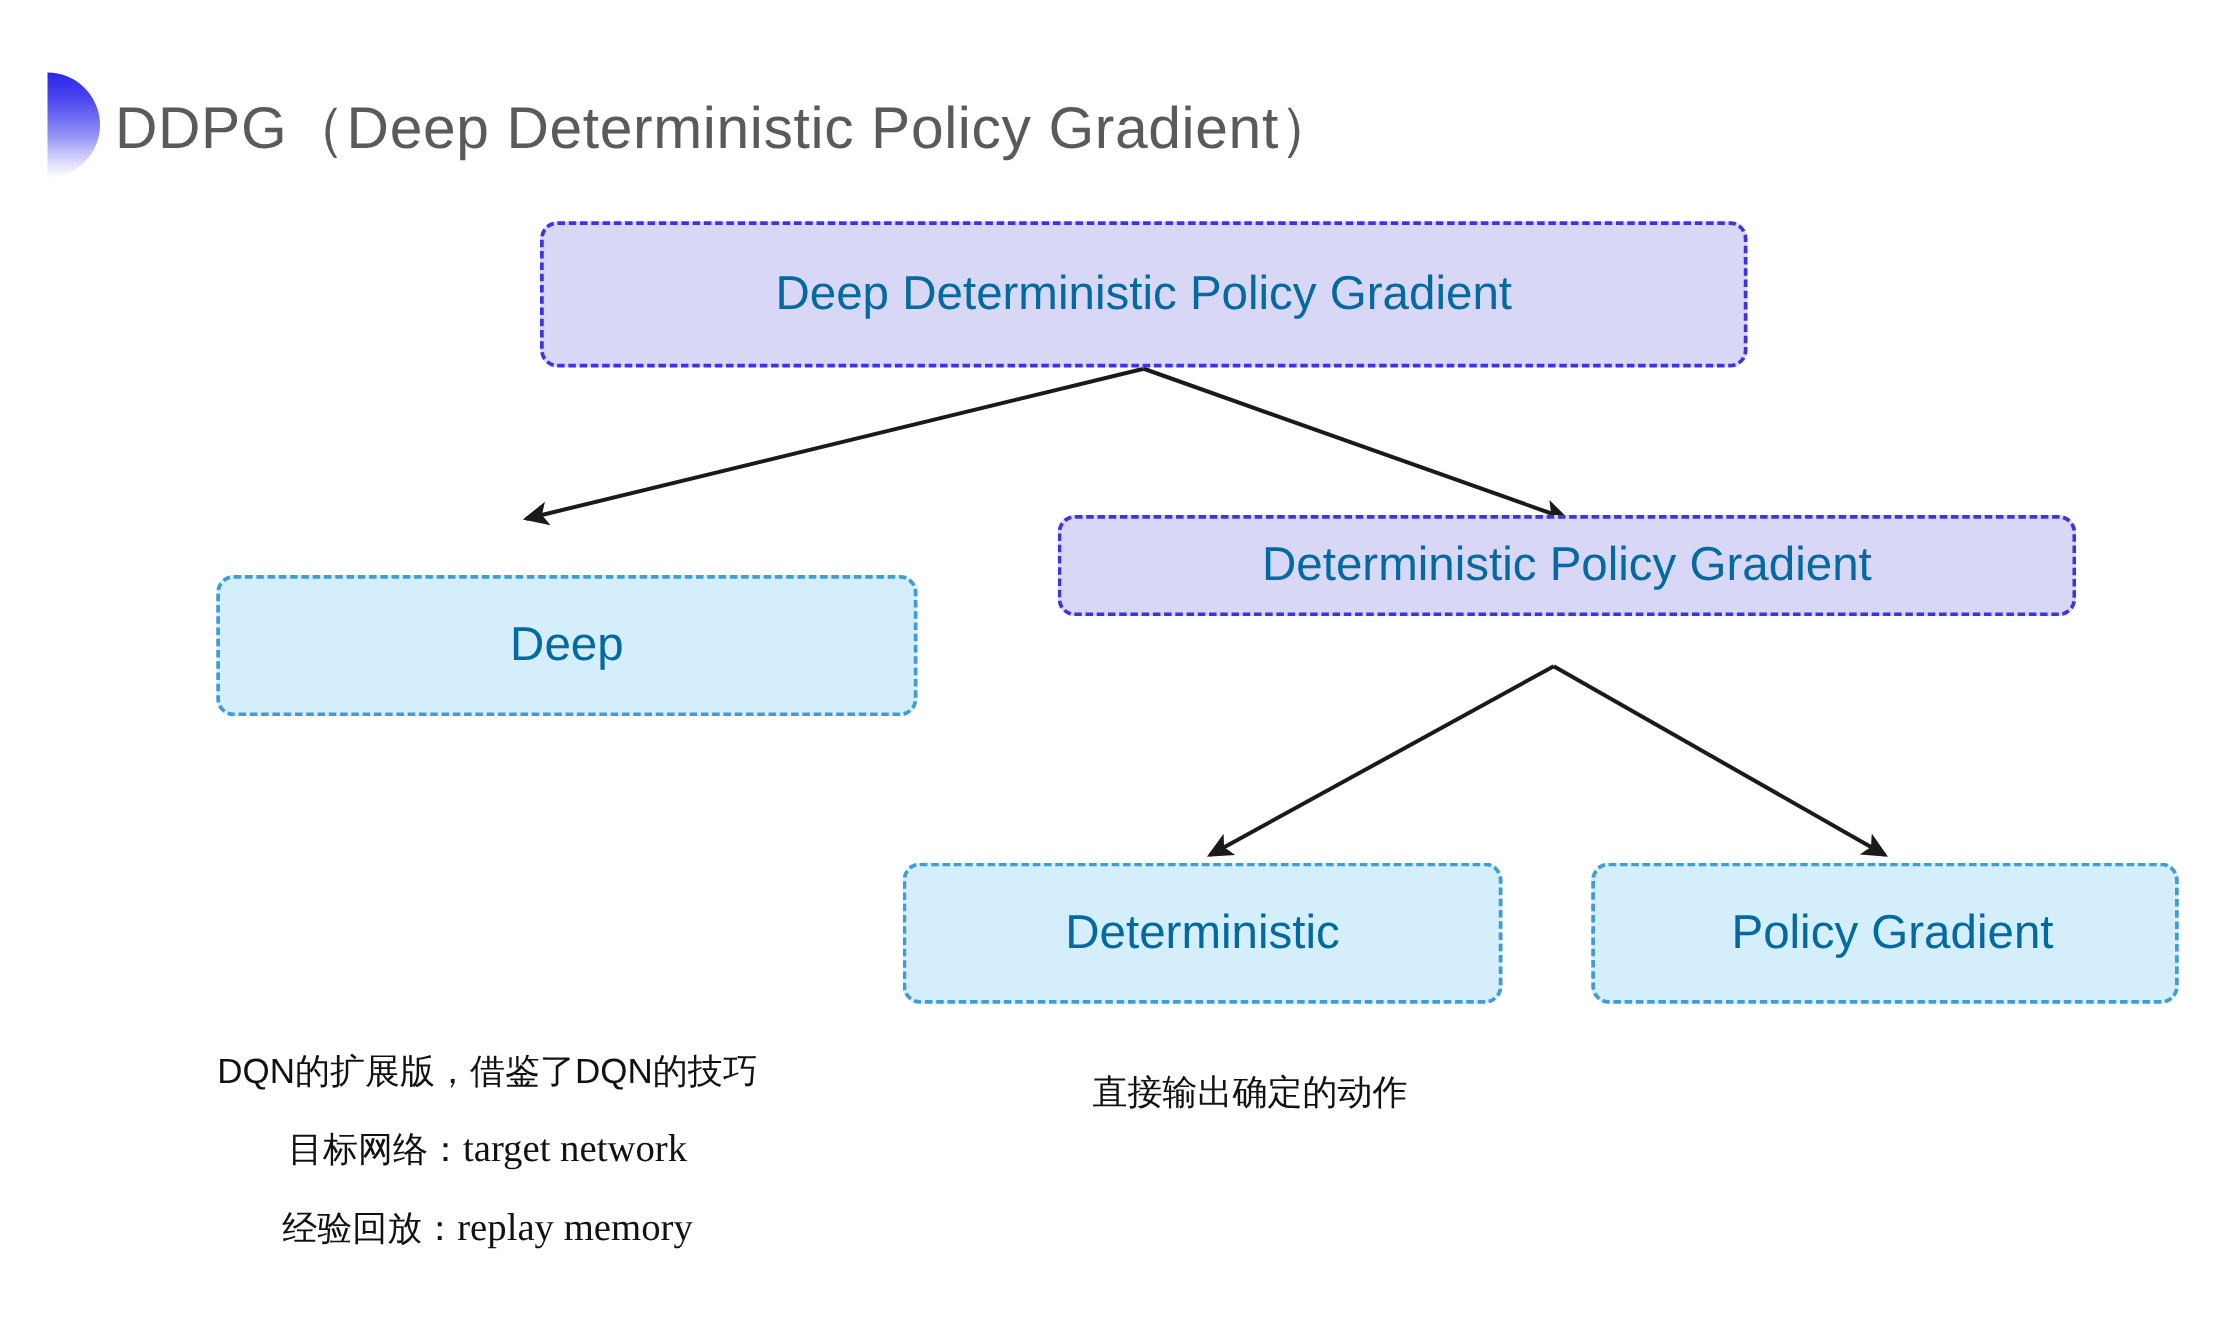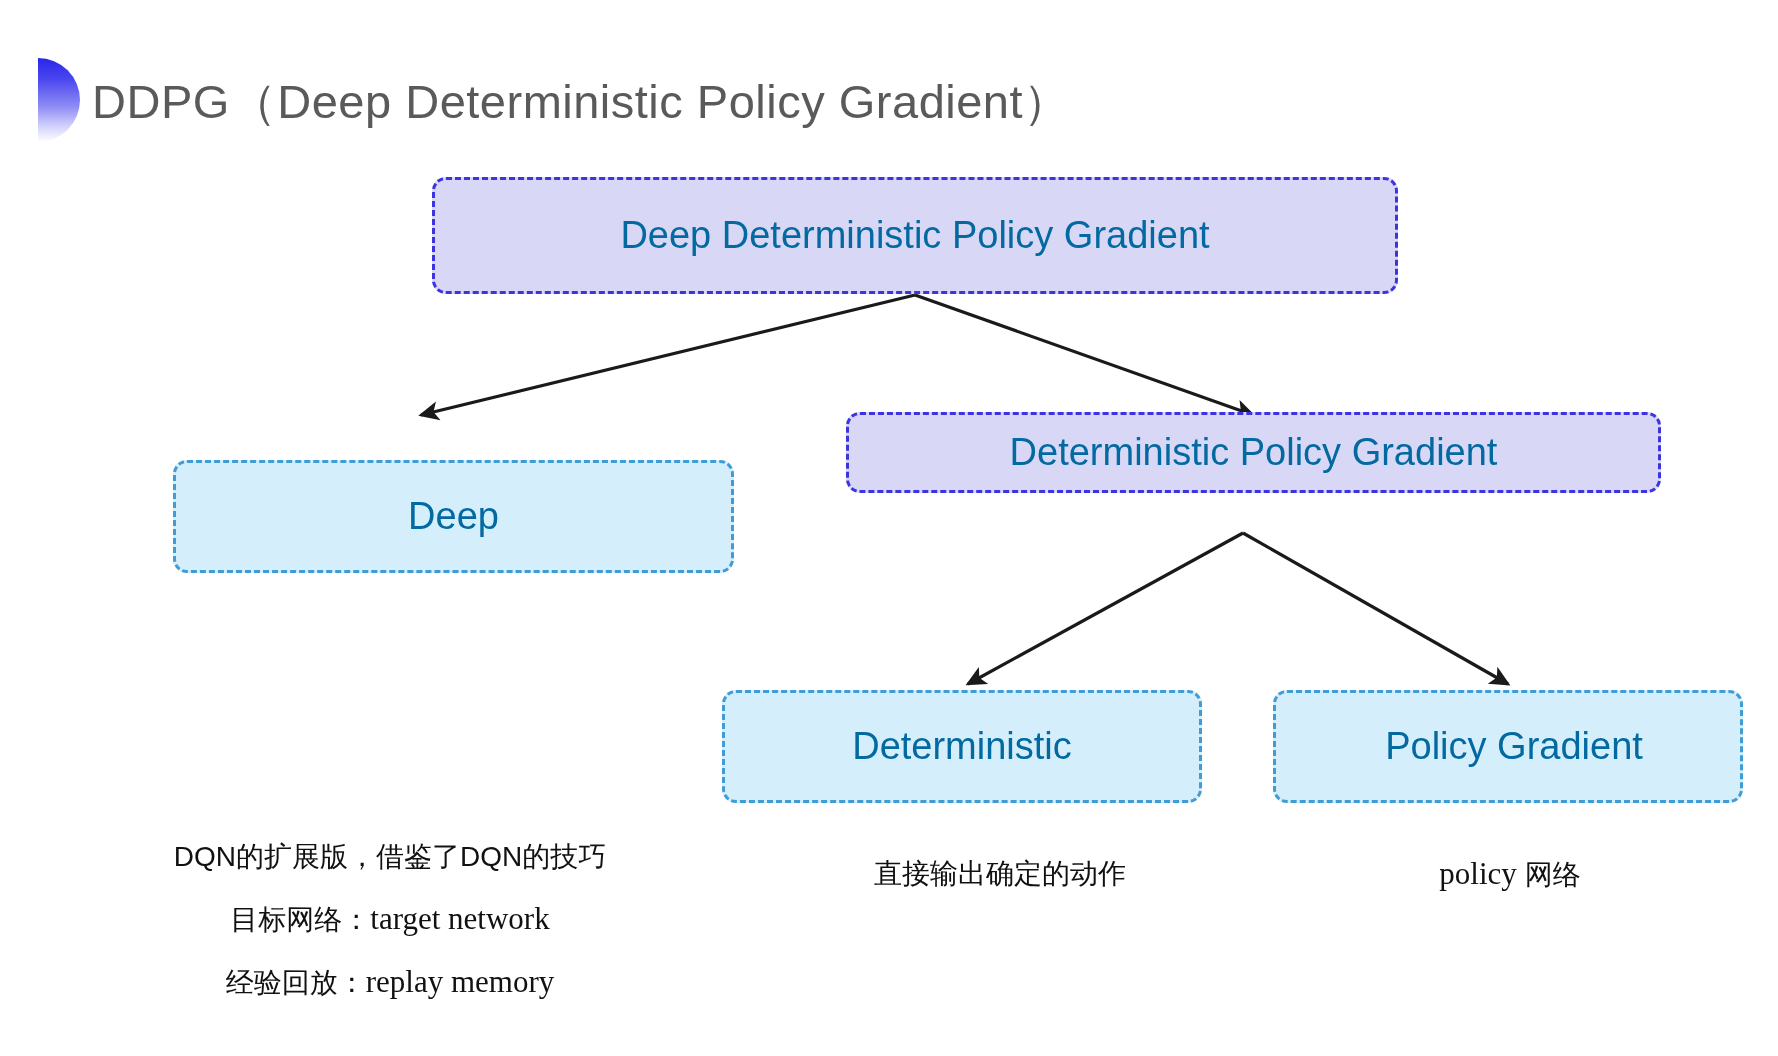--- a/index.html
+++ b/index.html
@@ -177,16 +177,15 @@
     <div class="line-1">DQN的扩展版，借鉴了DQN的技巧</div>
     <div class="line-2"><span>目标网络：</span><span class="ital">target network</span></div>
     <div class="line-3"><span>经验回放：</span><span class="ital">replay memory</span></div>
   </div>
 
   <div class="caption" id="caption-deterministic">
     <div>直接输出确定的动作</div>
   </div>
 
   <div class="caption" id="caption-policy-gradient">
-    <div><span class="ital">policy</span><span> 网络</span></div>
   </div>
 
 </div>
 
 </body></html>

